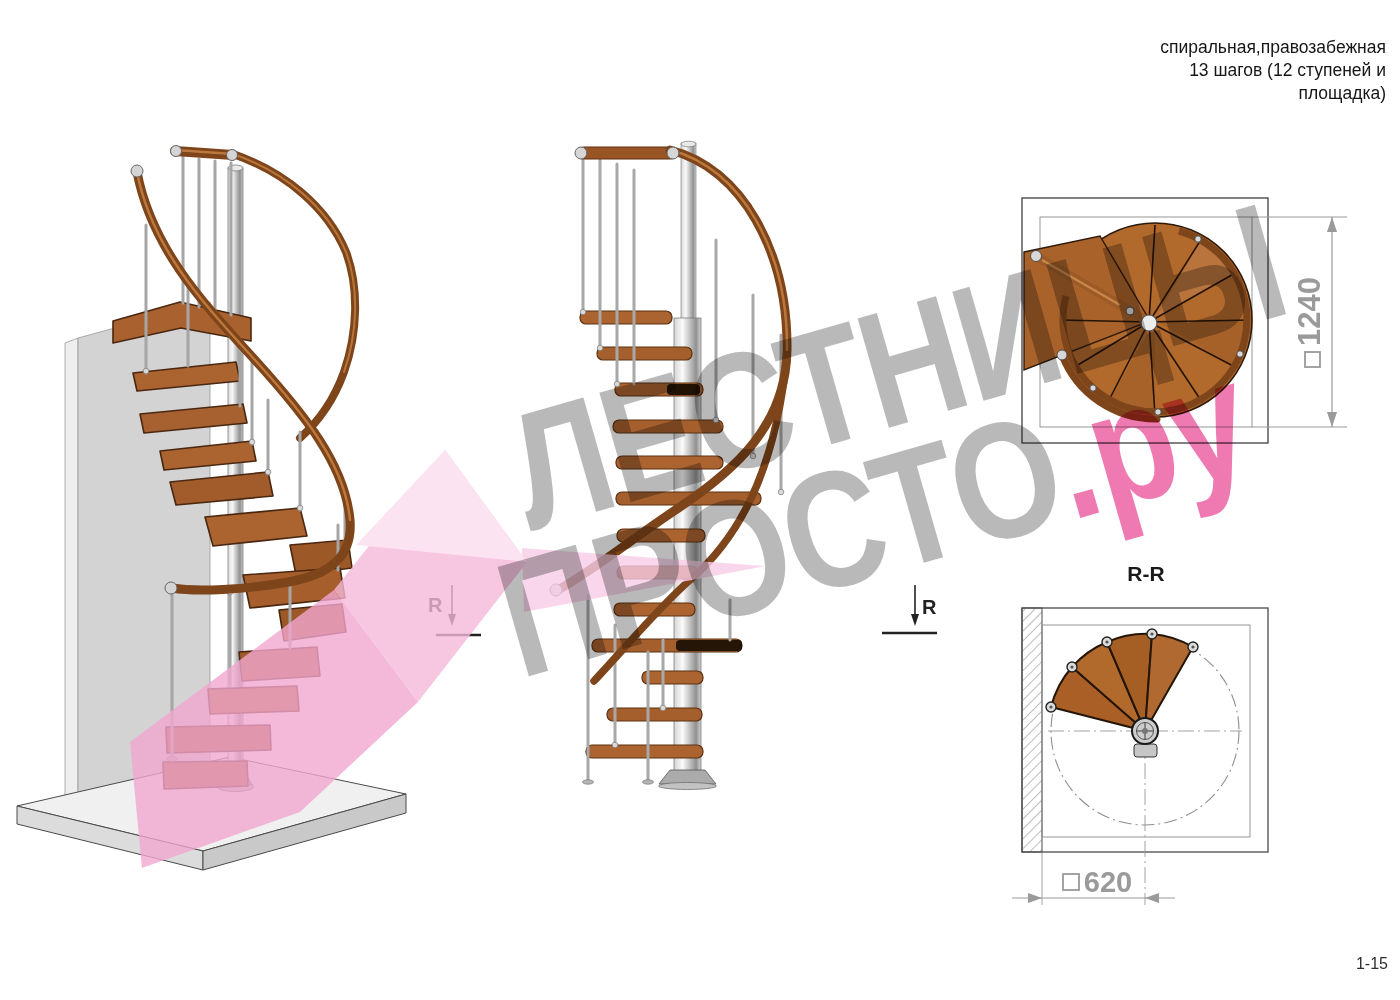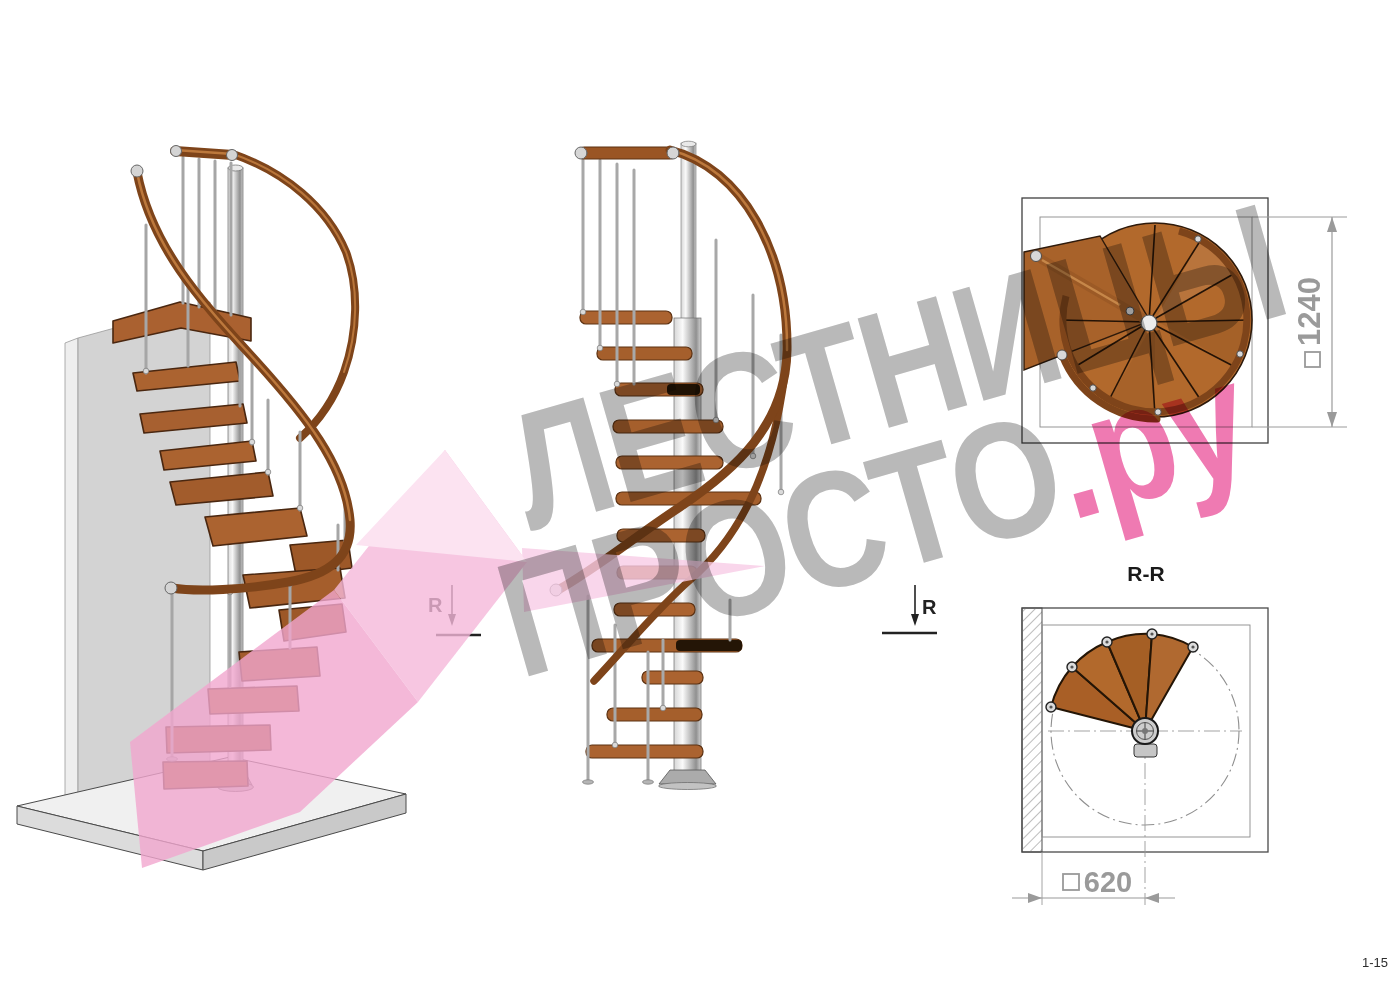--- a/index.html
+++ b/index.html
@@ -1,37 +1,42 @@
 <!DOCTYPE html>
 <html><head>
 <meta charset="utf-8">
 <style>
   html,body{margin:0;padding:0;background:#fff;}
   .page{position:relative;width:1400px;height:1000px;background:#ffffff;overflow:hidden;
         font-family:"Liberation Sans","DejaVu Sans",sans-serif;}
   .abs{position:absolute;}
   .header-note{right:14px;top:36px;text-align:right;font-size:17.5px;line-height:1.3;
         color:#161616;z-index:60;}
-  .page-number{right:12px;top:955px;font-size:13px;color:#2d2d2d;z-index:60;}
+  .page-number{right:12px;top:955px;font-size:16px;color:#2d2d2d;z-index:60;}
   .view{z-index:10;}
   .annot{left:0;top:0;z-index:20;}
   .wm-shapes{left:0;top:0;z-index:40;pointer-events:none;}
   .wm-text{white-space:nowrap;font-weight:bold;font-size:165px;line-height:1;
         letter-spacing:-2px;transform-origin:0 80%;transform:rotate(-16deg) scaleX(0.84);
         mix-blend-mode:multiply;z-index:41;pointer-events:none;}
   #wm1{left:528px;top:392px;color:#b9b9b9;}
   #wm2{left:518px;top:540px;color:#b9b9b9;}
   #wm2 .pink{color:#ef7ab2;}
   svg text{font-family:"Liberation Sans","DejaVu Sans",sans-serif;}
 </style>
 </head>
 <body>
 
 <div class="page">
 
+  <div class="abs header-note">
+    <div>спиральная,правозабежная</div>
+    <div>13 шагов (12 ступеней и</div>
+    <div>площадка)</div>
+  </div>
 
   <svg class="abs view" style="left:0;top:130px" width="560" height="745" viewBox="0 130 560 745">
     <defs>
       <linearGradient id="mg1" x1="0" y1="0" x2="1" y2="0">
         <stop offset="0" stop-color="#dcdcdc"></stop>
           <stop offset="0.3" stop-color="#f6f6f6"></stop>
         <stop offset="0.8" stop-color="#8f8f8f"></stop>
           <stop offset="1" stop-color="#cfcfcf"></stop>
       </linearGradient>
       <linearGradient id="wg1" x1="0" y1="0" x2="0" y2="1">

